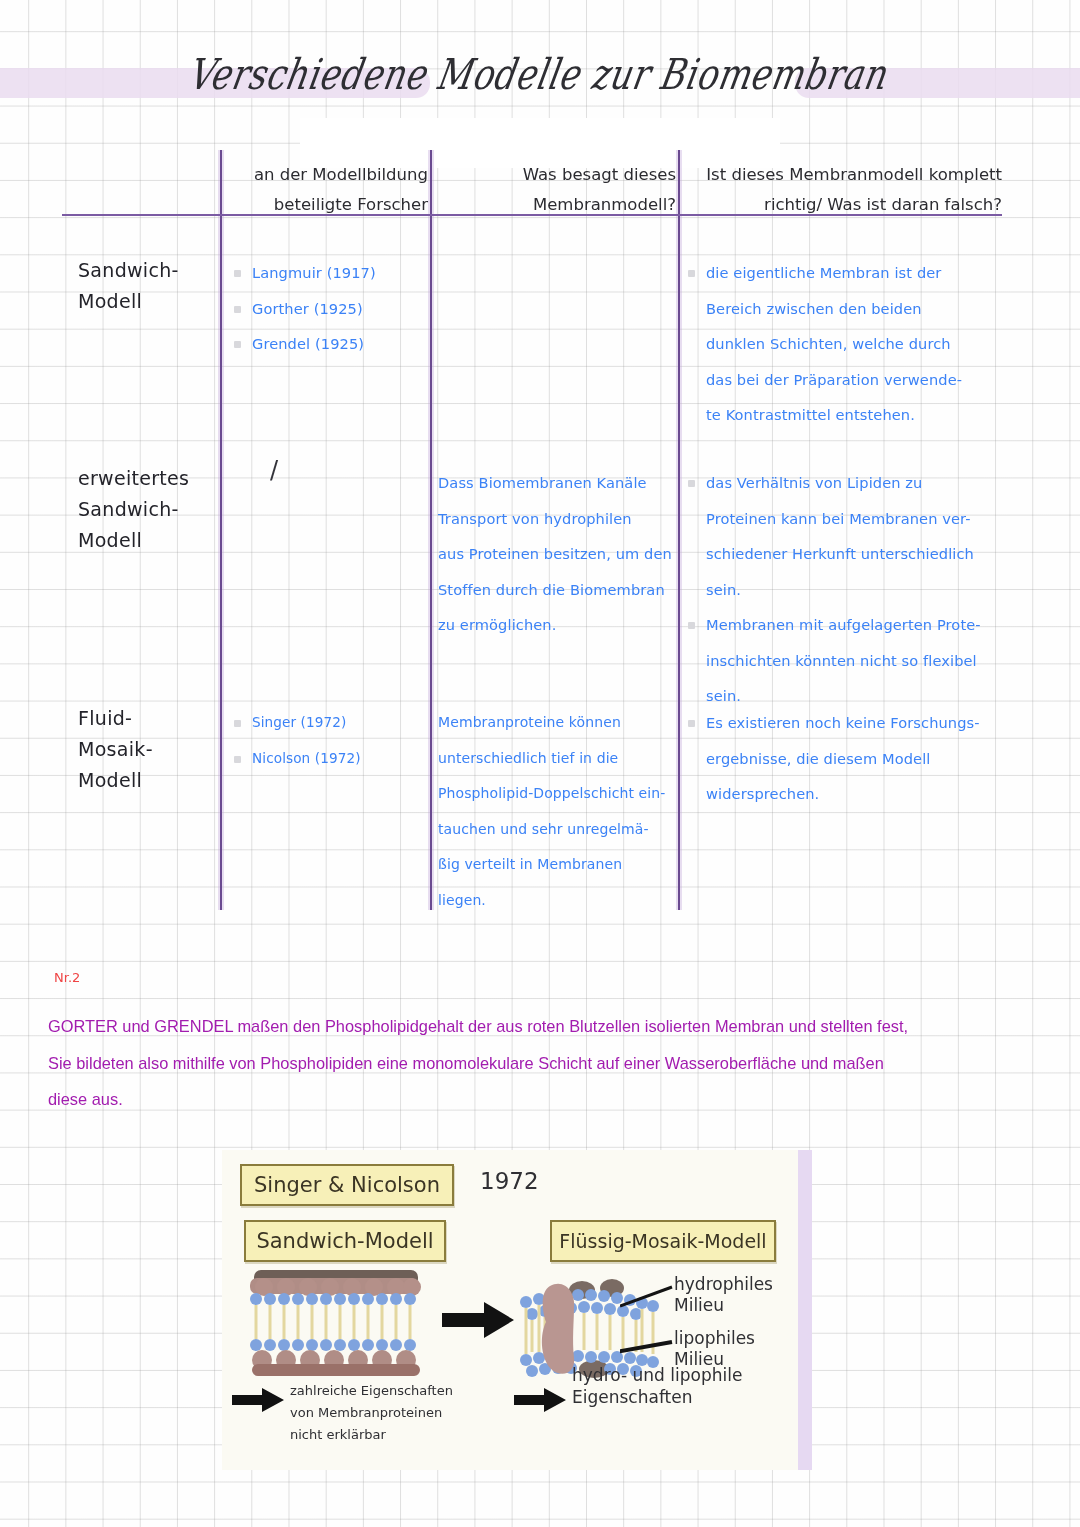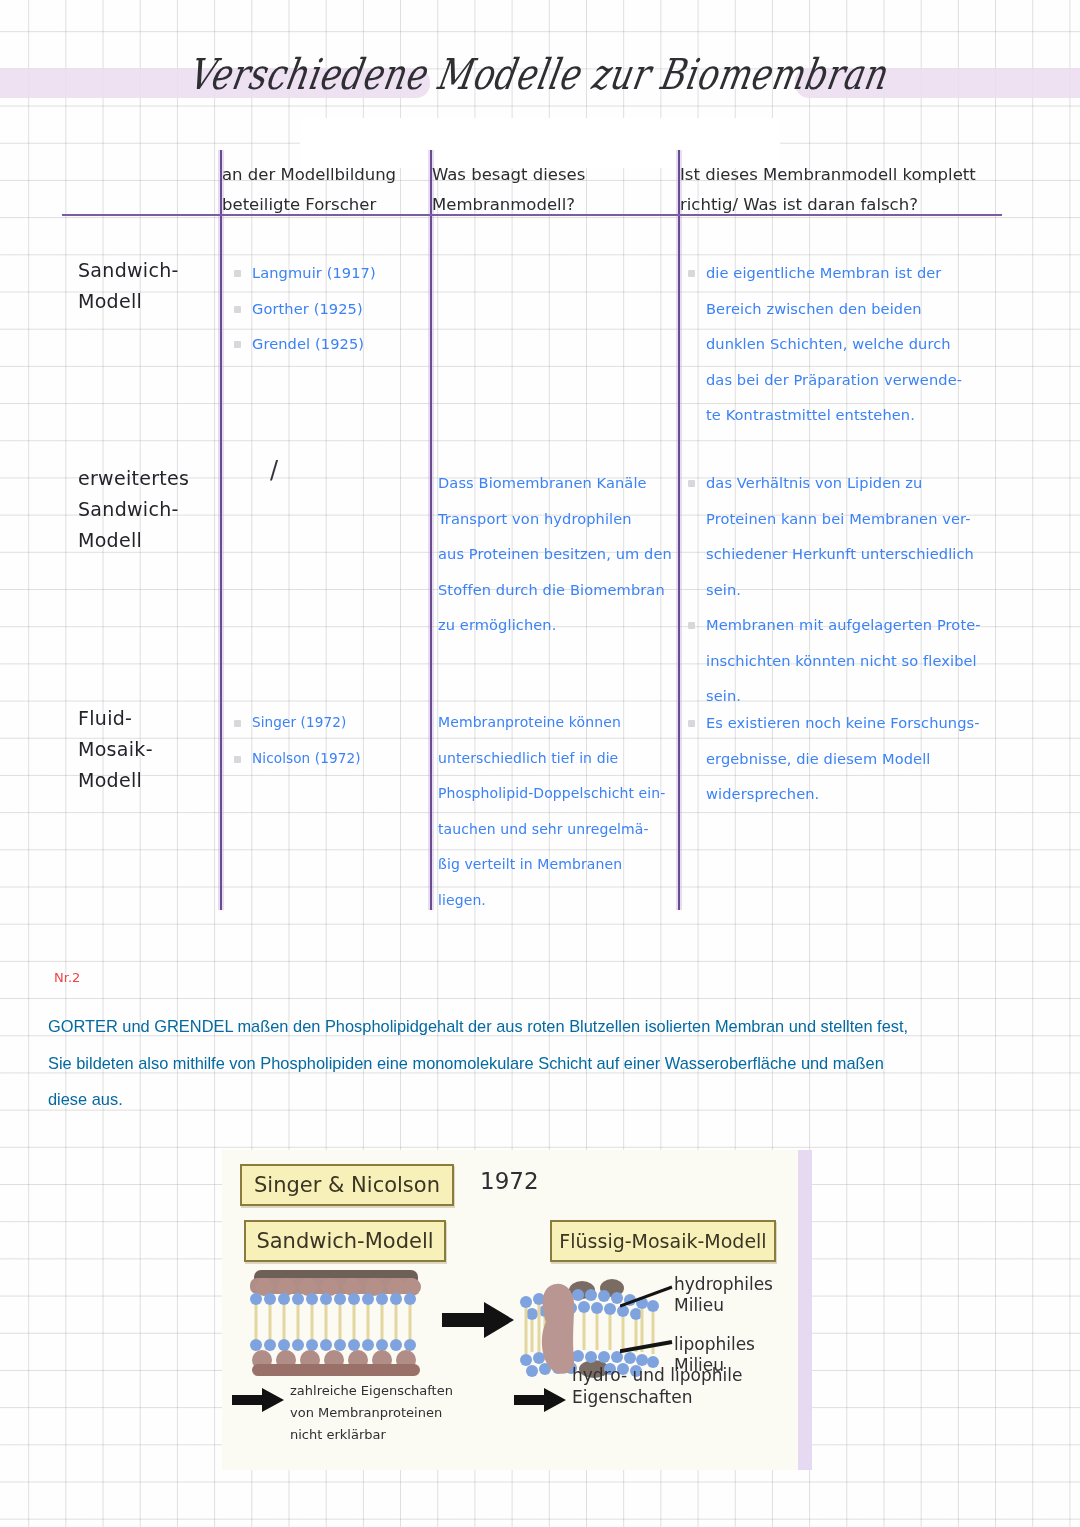--- a/index.html
+++ b/index.html
@@ -35,40 +35,40 @@
   .title-bg{position:absolute;left:300px;top:58px;width:480px;height:50px;
      background:#ffffff;}
 
   
   #tbl{position:absolute;left:62px;top:150px;width:940px;height:760px;}
   .vline{position:absolute;top:0;width:2px;background:#6a4a90;}
   .hline{position:absolute;left:0;width:940px;height:2px;background:#7b5ba3;}
   .vglow{position:absolute;top:0;width:6px;background:rgba(190,160,215,.35);}
 
   .th{position:absolute;font-family:"DejaVu Sans", sans-serif;
-      font-size:16.5px;color:#2b2b30;line-height:30px;text-align:left;}
+      font-size:16.5px;color:#2b2b30;line-height:30px;text-align:right;}
   .rowlabel{position:absolute;font-size:19px;color:#23232a;line-height:31px;
       font-family:"DejaVu Sans", sans-serif;letter-spacing:.3px;}
   .cellbox{position:absolute;font-size:14.6px;color:#3b82f6;line-height:35.5px;
       font-family:"DejaVu Sans", sans-serif;letter-spacing:.1px;}
   .cellbox .ln{display:block;white-space:nowrap;}
   .bl{position:relative;padding-left:20px;}
   .bl::before{content:"";position:absolute;left:2px;top:15px;width:7px;height:7px;
       background:#d8d8dc;border-radius:1px;}
   .slash{position:absolute;font-size:24px;color:#33333a;}
 
   
   #nr2{position:absolute;left:48px;top:967px;}
   .nr2-label{position:relative;display:inline-block;font-size:13px;color:#ef4444;
       font-family:"DejaVu Sans", sans-serif;padding:1px 6px;}
   .nr2-label::before{content:"";position:absolute;left:0;top:4px;right:0;bottom:2px;
       background:#e7dbf0;opacity:.8;border-radius:3px;z-index:-1;}
   #para{position:absolute;left:48px;top:1008px;width:960px;
       font-family:"Liberation Sans", sans-serif;
-      font-size:16.4px;color:#0369a1;line-height:36.5px;}
+      font-size:16.4px;color:#a21caf;line-height:36.5px;}
   #para .ln{display:block;}
 
   
   #fig{position:absolute;left:222px;top:1150px;width:590px;height:320px;
       background:#fbfaf3;}
   #fig .sidebar-band{position:absolute;right:0;top:0;width:14px;height:320px;
       background:#e6d9f2;}
   .ybox{position:absolute;background:#f7f0b8;border:2px solid #8a7c3c;
       color:#3b3524;font-family:"DejaVu Sans", sans-serif;
       display:flex;align-items:center;justify-content:center;
@@ -356,21 +356,21 @@
     </svg>
 
     <svg style="position:absolute;left:398px;top:132px;" width="120" height="90" viewBox="0 0 120 90">
       <line x1="0" y1="24" x2="52" y2="5" stroke="#141414" stroke-width="3"></line>
       <line x1="-50" y1="78" x2="52" y2="60" stroke="#141414" stroke-width="4"></line>
     </svg>
     <div class="figtxt" style="left:452px;top:124px;font-size:17px;line-height:21px;">
       <div>hydrophiles</div>
       <div>Milieu</div>
     </div>
-    <div class="figtxt" style="left:452px;top:184px;font-size:17px;line-height:21px;">
+    <div class="figtxt" style="left:452px;top:178px;font-size:17px;line-height:21px;">
       <div>lipophiles</div>
       <div>Milieu</div>
     </div>
 
     <svg class="arrow-blk" style="left:10px;top:238px;" width="52" height="24" viewBox="0 0 52 24">
       <path d="M0 7 H30 V0 L52 12 L30 24 V17 H0 Z" fill="#111"></path>
     </svg>
     <div class="figtxt" style="left:68px;top:230px;font-size:13px;line-height:22px;">
       <div>zahlreiche Eigenschaften</div>
       <div>von Membranproteinen</div>

